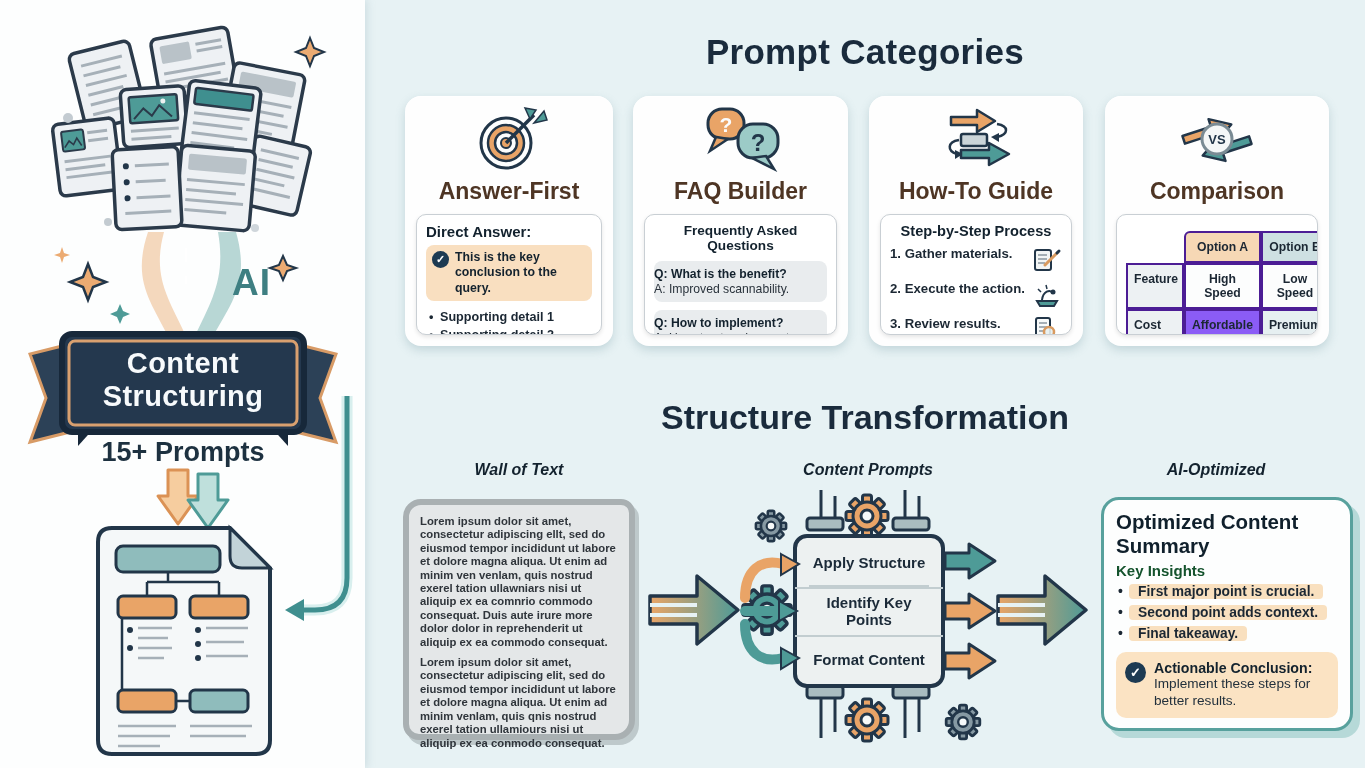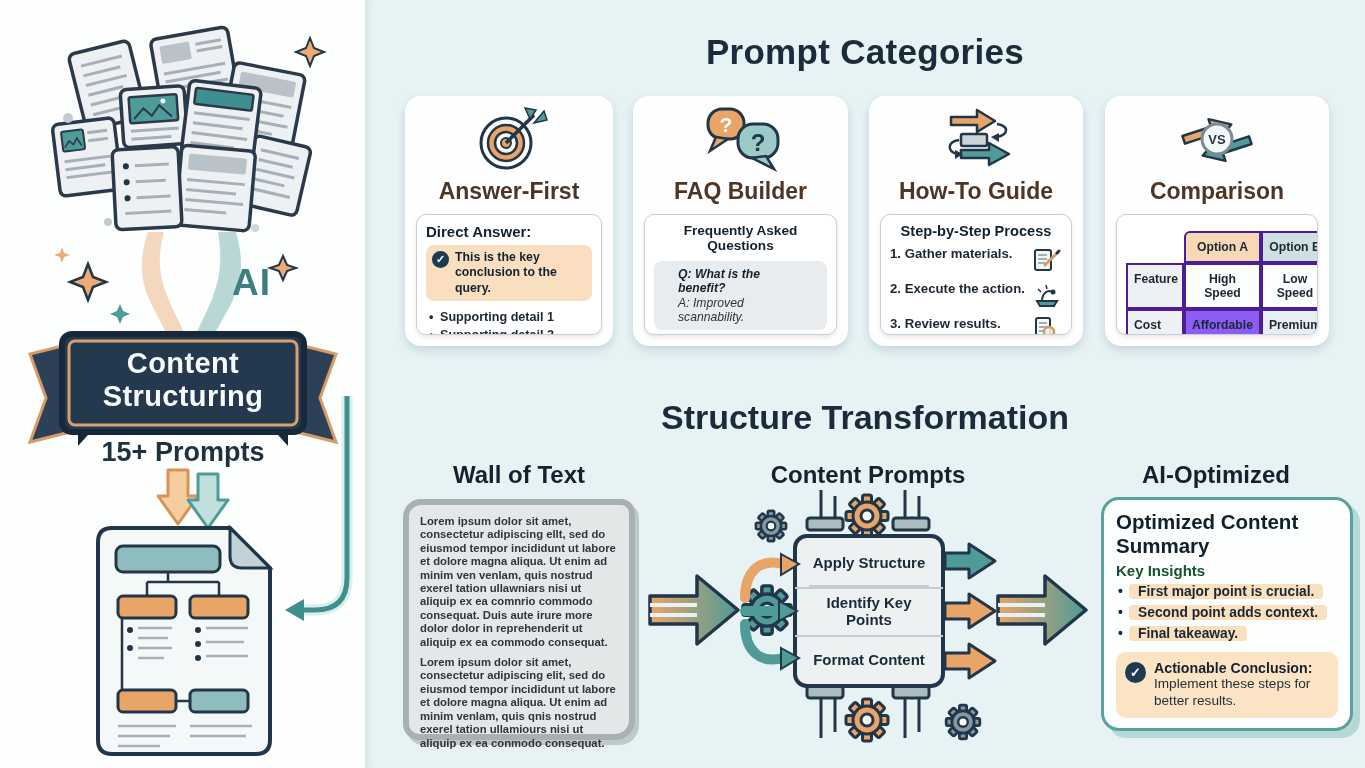--- a/index.html
+++ b/index.html
@@ -16,21 +16,21 @@
                   font-size:29px; line-height:1.14; font-weight:800; color:#F7FAFC; letter-spacing:.4px; }
   .ribbon-sub { position:absolute; left:30px; top:437px; width:306px; text-align:center;
                 font-size:27px; font-weight:800; color:#1D3140; }
 
   
   .right { position:absolute; left:365px; top:0; width:1000px; height:768px; background:#E7F2F4; }
   .h1 { position:absolute; left:0; top:32px; width:1000px; text-align:center;
         font-size:35px; font-weight:800; color:#1A2B3C; letter-spacing:.3px; }
   .h2 { position:absolute; left:0; top:398px; width:1000px; text-align:center;
         font-size:34px; font-weight:800; color:#1A2B3C; }
-  .col-title { position:absolute; top:461px; text-align:center; font-size:24px; font-weight:800; color:#13222E; }
+  .col-title { position:absolute; top:461px; text-align:center; font-size:16px; font-weight:800; color:#13222E;font-style:italic; }
   .ct-wall { left:36px; width:236px; }
   .ct-prompts { left:370px; width:266px; }
   .ct-ai { left:738px; width:226px;text-align:center; }
 
   
   .card { position:absolute; top:96px; height:250px; background:#FEFEFE; border-radius:16px;
           box-shadow:0 4px 10px rgba(110,150,160,.30), 0 1px 0 rgba(255,255,255,.8) inset; }
   .card1 { left:40px;  width:208px; }
   .card2 { left:268px; width:215px; }
   .card3 { left:504px; width:214px; }
@@ -44,21 +44,21 @@
   .box-h-center { text-align:center; font-size:13.6px; }
 
   .hl-row { display:flex; gap:6px; background:#F9DFC0; border-radius:8px; padding:5px 6px; margin-top:5px; }
   .chk { width:17px; height:17px; border-radius:50%; background:#1D3A52; color:#fff; font-size:11px;
          display:flex; align-items:center; justify-content:center; flex:none; margin-top:1px; font-weight:700; }
   .hl-text { font-size:12.3px; font-weight:800; color:#13222E; line-height:1.25; }
   ul.plain { list-style:none; margin-top:7px; }
   ul.plain li { font-size:12.6px; font-weight:600; color:#1B2733; padding-left:14px; position:relative; line-height:1.45; }
   ul.plain li::before { content:"•"; position:absolute; left:3px; color:#1B2733; }
 
-  .qa-box { background:#E9ECEE; border-radius:8px; padding:6px 24px; margin-top:8px;font-style:italic; }
+  .qa-box { background:#E9ECEE; border-radius:8px; padding:6px 0; margin-top:8px; }
   .qa-q { font-size:12.2px; font-weight:800; color:#13222E; }
   .qa-a { font-size:12.2px; font-weight:500; color:#2A333C; margin-top:1px; }
 
   .step-row { display:flex; align-items:flex-start; justify-content:space-between; margin-top:7px; }
   .step-label { font-size:13.2px; font-weight:600; color:#1B2733; }
 
   .cmp-table { display:grid; grid-template-columns:58px 1fr 1fr; margin-top:8px; font-size:12.2px; color:#1B2733; }
   .cmp-table .cell { border:2px solid #4c1d95; padding:7px 6px; text-align:center; }
   .cell.corner { background:#FFFFFF; border-color:transparent; }
   .cell.colh-a { background:#F6D8B5; font-weight:800; border-radius:6px 0 0 0; }

